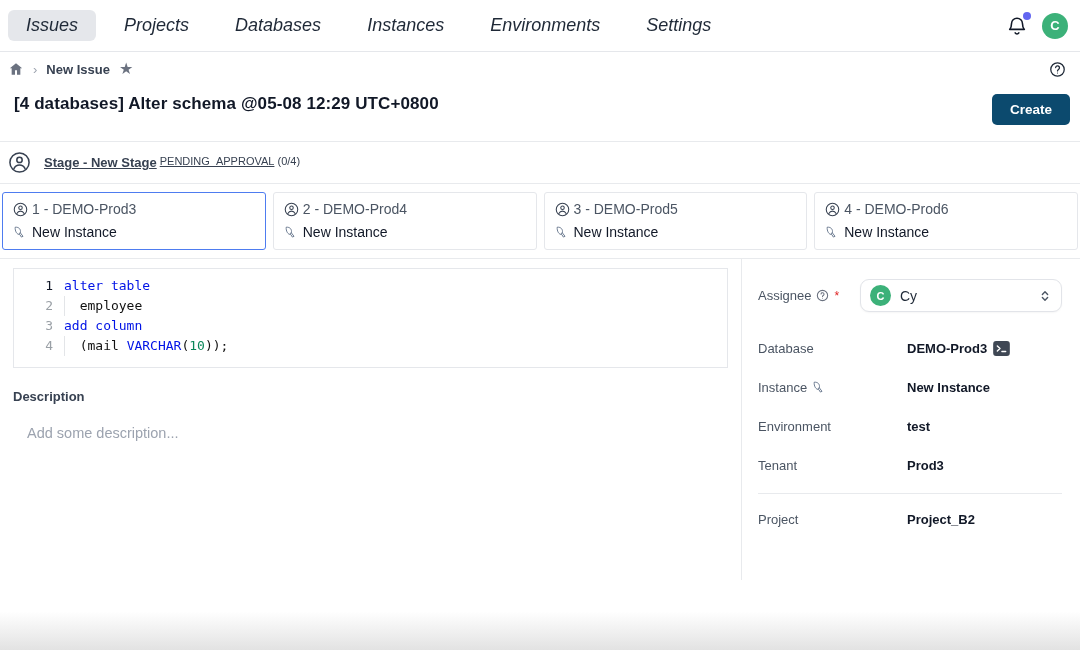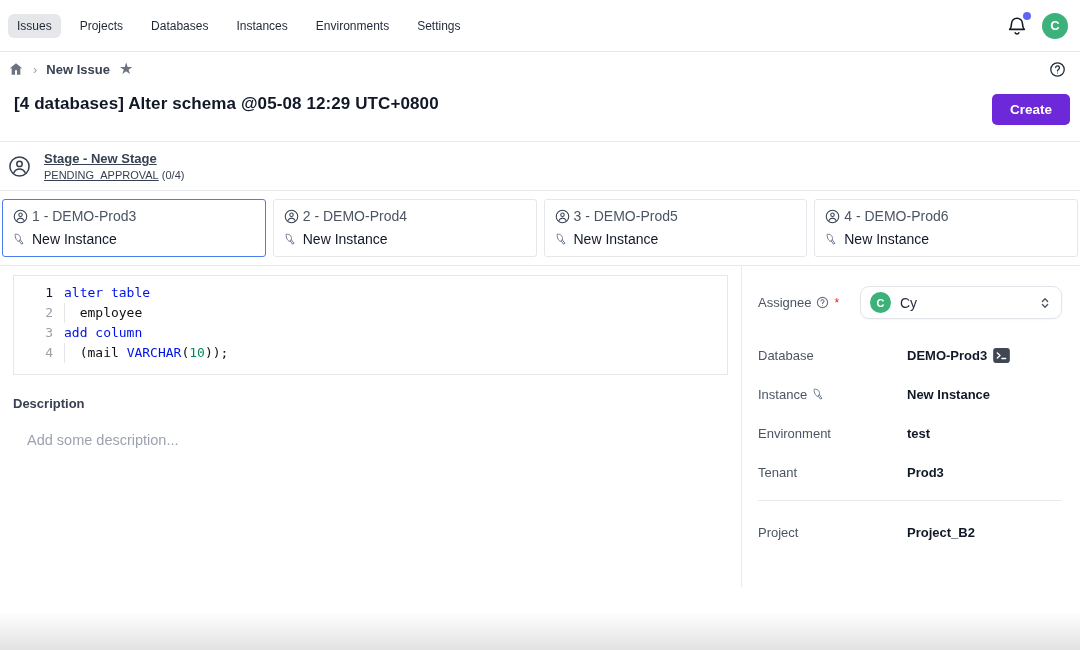--- a/index.html
+++ b/index.html
@@ -3,21 +3,21 @@
 <meta charset="utf-8">
 <style>
   * { margin:0; padding:0; box-sizing:border-box; }
   html,body { width:1080px; height:650px; background:#fff; overflow:hidden;
     font-family:"Liberation Sans", sans-serif; color:#1f2937; }
 
   
   .topnav { height:52px; display:flex; align-items:center; justify-content:space-between;
     padding:0 12px 0 8px; border-bottom:1px solid #e5e7eb; }
   .nav-items { display:flex; align-items:center; gap:10px; }
-  .nav-item { font-size:12px; color:#1f2937; padding:5px 9px; border-radius:6px; cursor:pointer; }
+  .nav-item { font-size:18px; color:#1f2937; padding:5px 18px; border-radius:6px; cursor:pointer;font-style:italic; }
   .nav-item.active { background:#e5e7eb; }
   .nav-right { display:flex; align-items:center; gap:14px; }
   .bell-wrap { position:relative; width:22px; height:24px; }
   .bell-dot { position:absolute; top:-2px; right:-3px; width:8px; height:8px; border-radius:50%; }
   .avatar { width:26px; height:26px; border-radius:50%; color:#fff; font-size:13px; font-weight:700;
     display:flex; align-items:center; justify-content:center; }
 
   
   .crumb-row { height:34px; display:flex; align-items:center; justify-content:space-between; padding:0 14px 0 8px; }
   .crumb-left { display:flex; align-items:center; gap:9px; }
@@ -29,21 +29,21 @@
   .title-row { display:flex; align-items:flex-start; justify-content:space-between; padding:8px 10px 0 14px; }
   .page-title { font-size:17px; font-weight:700; color:#111827; letter-spacing:.1px; }
   .create-btn { color:#fff; font-size:13.5px; font-weight:600; border:none; border-radius:5px;
     padding:8px 18px; cursor:pointer; }
 
   .divider { border-top:1px solid #e8eaed; }
   .div1 { margin-top:16px; }
 
   
   .stage { display:flex; align-items:center; gap:13px; padding:9px 8px; }
-  .stage-texts { display:flex; flex-direction:column; gap:3px; }
+  .stage-texts { display:flex; flex-direction:row; gap:3px; }
   .stage-name { font-size:13px; font-weight:600; color:#374151; text-decoration:underline; cursor:pointer; }
   .stage-status { font-size:11px; color:#374151; }
   .stage-status .us { text-decoration:underline; font-weight:500; }
 
   
   .task-row { display:flex; gap:7px; padding:8px 2px; border-bottom:1px solid #e8eaed; }
   .task-card { flex:1; background:#fff; border:1px solid #e5e7eb; border-radius:3px; padding:8px 10px 9px; cursor:pointer; }
   .task-card.selected { border:1px solid #4e7cf0; }
   .tc-row { display:flex; align-items:center; gap:4px; }
   .tc-label { font-size:14px; color:#4b5563; }
@@ -89,21 +89,21 @@
     box-shadow:0 1px 2px rgba(0,0,0,.04); display:flex; align-items:center; gap:9px; padding:0 9px; cursor:pointer; }
   .mini-avatar { width:21px; height:21px; border-radius:50%; color:#fff; font-size:11px; font-weight:700;
     display:flex; align-items:center; justify-content:center; flex:none; }
   .sel-value { flex:1; font-size:14px; color:#1f2937; }
 
   .field-row { display:flex; align-items:center; margin-top:24px; }
   .field-row .side-label { width:101px; flex:none;align-items:center; }
   .field-value { font-size:13px; font-weight:600; color:#111827; display:flex; align-items:center; gap:6px;padding-left:48px; }
   .fields-top { margin-top:29px; }
   .side-divider { margin-top:20px; border-top:1px solid #e8eaed; }
-  .project-row { margin-top:24px; display:flex; align-items:center; }
+  .project-row { margin-top:18px; display:flex; align-items:center; }
   .project-row .side-label { width:101px; flex:none; }
 
   .bottom-fade { position:fixed; left:0; right:0; bottom:0; height:38px; pointer-events:none;
     background:linear-gradient(to bottom, rgba(255,255,255,0), rgba(190,190,190,.45)); }
 
   .icon { display:inline-flex; align-items:center; justify-content:center; flex:none; }
 </style>
 </head>
 <body>
 
@@ -145,21 +145,21 @@
     <svg width="17" height="17" viewBox="0 0 24 24" fill="none" stroke="#1f2937" stroke-width="1.8" stroke-linecap="round">
       <circle cx="12" cy="12" r="9.5"></circle>
       <path d="M9.4 9.2a2.7 2.7 0 1 1 4.3 2.5c-.9.7-1.7 1.1-1.7 2.3"></path>
       <circle cx="12" cy="17" r="0.8" fill="#1f2937" stroke="none"></circle>
     </svg>
   </span>
 </div>
 
 <div class="title-row">
   <h1 class="page-title">[4 databases] Alter schema @05-08 12:29 UTC+0800</h1>
-  <button class="create-btn" id="create-btn" style="background: #6d28d9;">Create</button>
+  <button class="create-btn" id="create-btn" style="background: #0c4a6e;">Create</button>
 </div>
 
 <div class="divider div1"></div>
 
 <div class="stage">
   <span class="icon">
     <svg width="23" height="23" viewBox="0 0 24 24" fill="none" stroke="#374151" stroke-width="1.6">
       <circle cx="12" cy="12" r="10"></circle>
       <circle cx="12" cy="9.3" r="2.8"></circle>
       <path d="M6.2 18.4c1.2-2.5 3.3-3.8 5.8-3.8s4.6 1.3 5.8 3.8" stroke-linecap="round"></path>

